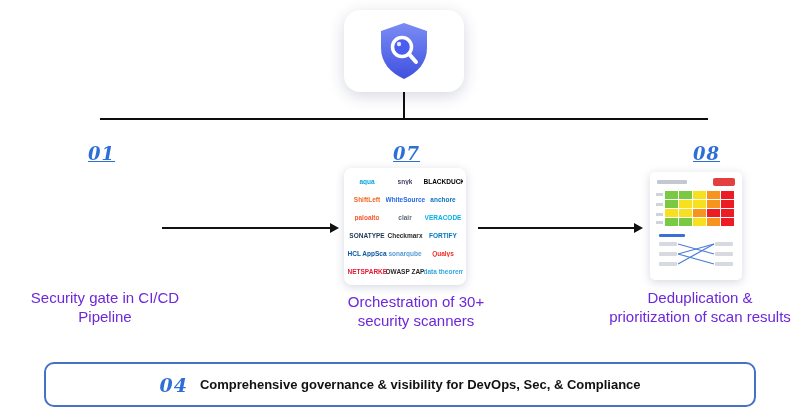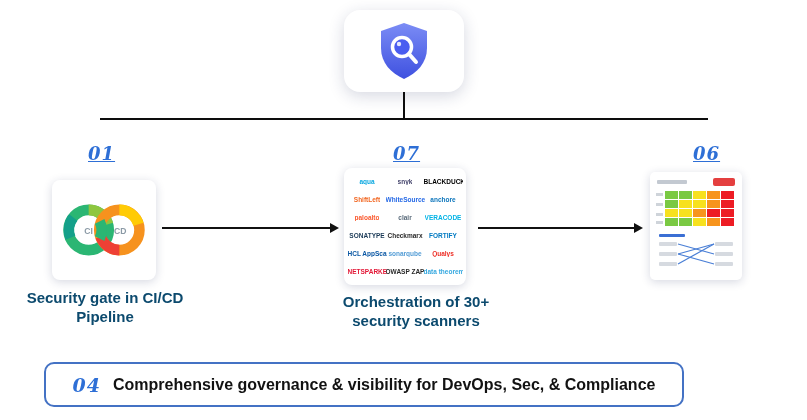--- a/index.html
+++ b/index.html
@@ -32,32 +32,32 @@
   .logo { font-size:6.5px; font-weight:bold; line-height:1.1; text-align:center; white-space:nowrap;
     overflow:hidden; max-width:39px; }
 
   
   .arrow { position:absolute; height:2px; background:#111; }
   .arrow::after { content:""; position:absolute; right:-9px; top:-4px; width:0; height:0;
     border-left:9px solid #111; border-top:5px solid transparent; border-bottom:5px solid transparent; }
   .arrow1 { left:162px; top:227px; width:168px; }
   .arrow2 { left:478px; top:227px; width:156px; }
 
-  .caption { position:absolute; font-weight:bold; font-size:15px; color:#0c4a6e; text-align:center; line-height:1.25; }
+  .caption { position:absolute; font-weight:normal; font-size:15px; color:#6d28d9; text-align:center; line-height:1.25; }
   .cap1 { left:25px;  top:289px; width:160px; }
   .cap2 { left:326px; top:293px; width:180px; }
   .cap3 { left:608px; top:289px; width:184px; }
 
   
-  .banner { position:absolute; left:44px; top:362px; width:640px; height:45px;
+  .banner { position:absolute; left:44px; top:362px; width:712px; height:45px;
     border:2px solid #4472c4; border-radius:10px; background:#fff;
     display:flex; align-items:center; justify-content:center; gap:12px; }
   .banner .step-num-inline { font-family:"DejaVu Serif", serif; font-style:italic; font-weight:bold;
     font-size:19px; color:#2e6fd6; letter-spacing:1px; }
-  .banner .banner-text { font-weight:bold; font-size:16px; color:#121212; }
+  .banner .banner-text { font-weight:bold; font-size:13px; color:#121212; }
 </style>
 </head>
 <body>
 
 <div class="stage">
 
   <div class="logo-card">
     <svg width="58" height="62" viewBox="0 0 58 62">
       <defs>
         <linearGradient id="shieldGrad" x1="0" y1="0" x2="0" y2="1">
@@ -70,38 +70,22 @@
       <circle cx="24" cy="24" r="2.2" fill="#ffffff" opacity="0.85"></circle>
       <line x1="34" y1="34" x2="41" y2="42" stroke="#ffffff" stroke-width="4" stroke-linecap="round"></line>
     </svg>
   </div>
 
   <div class="v-line"></div>
   <div class="h-line"></div>
 
   <div class="step-num num1">01</div>
   <div class="step-num num2">07</div>
-  <div class="step-num num3">06</div>
+  <div class="step-num num3">08</div>
 
-  <div class="card cicd-card">
-    <svg width="100" height="92" viewBox="0 0 104 96">
-
-      <circle cx="36" cy="48" r="21" fill="none" stroke="#2bb673" stroke-width="11"></circle>
-      <path d="M36 27 A21 21 0 0 1 56.2 42" fill="none" stroke="#8ec63f" stroke-width="11"></path>
-      <path d="M17 56 A21 21 0 0 1 20 35" fill="none" stroke="#14a08a" stroke-width="11"></path>
-
-      <circle cx="68" cy="48" r="21" fill="none" stroke="#f6921e" stroke-width="11"></circle>
-      <path d="M68 27 A21 21 0 0 1 88 42" fill="none" stroke="#ffcb05" stroke-width="11"></path>
-      <path d="M68 69 A21 21 0 0 1 48.5 55" fill="none" stroke="#ee4035" stroke-width="11"></path>
-
-      <path d="M47.5 39 A21 21 0 0 1 47.5 57" fill="none" stroke="#2bb673" stroke-width="11"></path>
-      <text x="36" y="52" font-size="9" font-weight="bold" fill="#8b9aa6" text-anchor="middle">CI</text>
-      <text x="69" y="52" font-size="9" font-weight="bold" fill="#8b9aa6" text-anchor="middle">CD</text>
-    </svg>
-  </div>
 
   <div class="arrow arrow1"></div>
 
   <div class="card scan-card">
     <span class="logo" style="color:#08a7e0">aqua</span>
     <span class="logo" style="color:#43436b">snyk</span>
     <span class="logo" style="color:#000000">BLACKDUCK</span>
     <span class="logo" style="color:#f26722">ShiftLeft</span>
     <span class="logo" style="color:#2569e6">WhiteSource</span>
     <span class="logo" style="color:#0e76bc">anchore</span>
@@ -165,19 +149,20 @@
         <line x1="25" y1="68" x2="61" y2="78" stroke="#4a7fd6" stroke-width="1.2"></line>
         <line x1="25" y1="78" x2="61" y2="68" stroke="#4a7fd6" stroke-width="1.2"></line>
         <line x1="25" y1="78" x2="61" y2="88" stroke="#4a7fd6" stroke-width="1.2"></line>
         <line x1="25" y1="88" x2="61" y2="68" stroke="#4a7fd6" stroke-width="1.2"></line>
       </g>
     </svg>
   </div>
 
   <div class="caption cap1">Security gate in CI/CD Pipeline</div>
   <div class="caption cap2">Orchestration of 30+ security scanners</div>
+  <div class="caption cap3">Deduplication &amp; prioritization of scan results</div>
 
   <div class="banner">
     <span class="step-num-inline">04</span>
     <span class="banner-text">Comprehensive governance &amp; visibility for DevOps, Sec, &amp; Compliance</span>
   </div>
 
 </div>
 
 </body></html>

